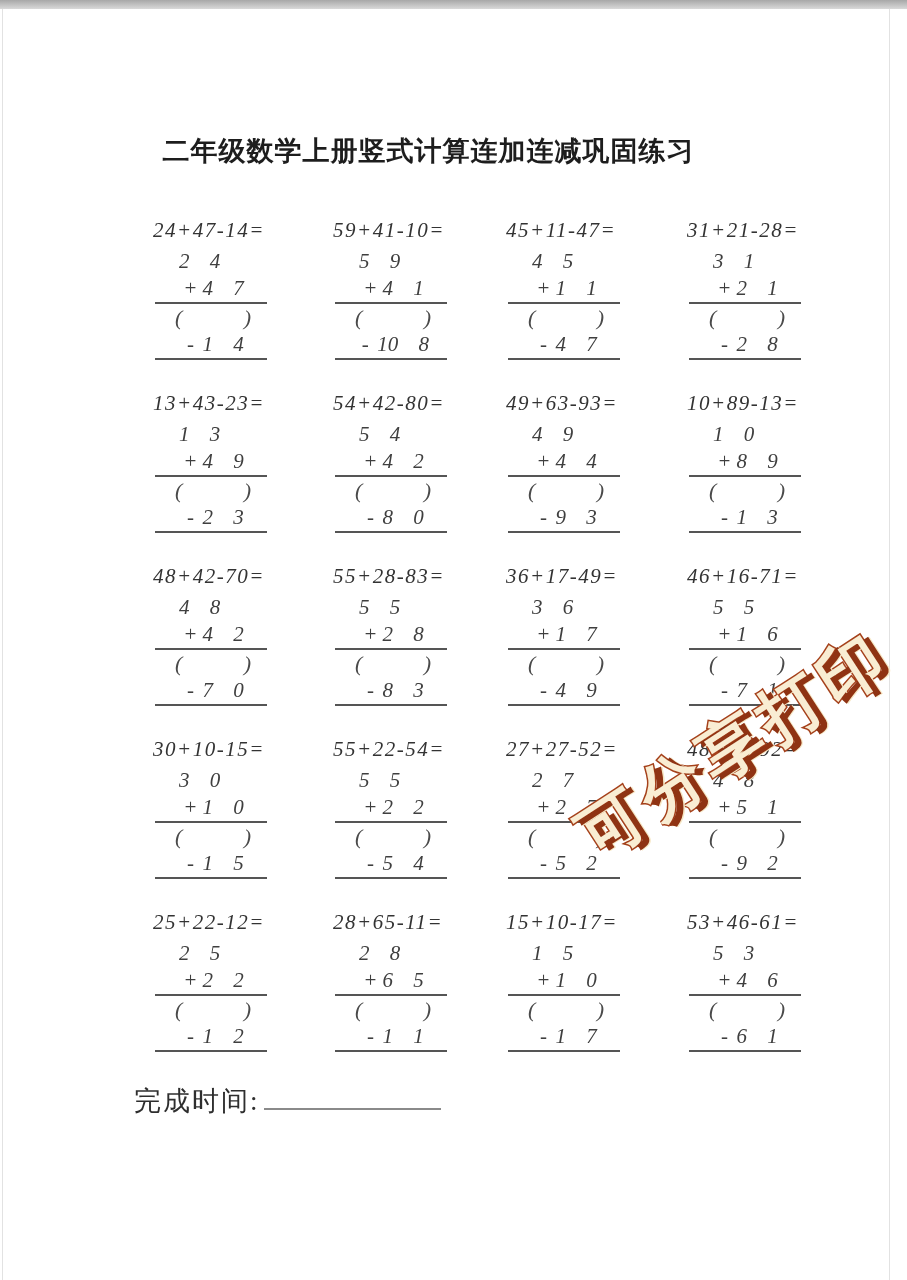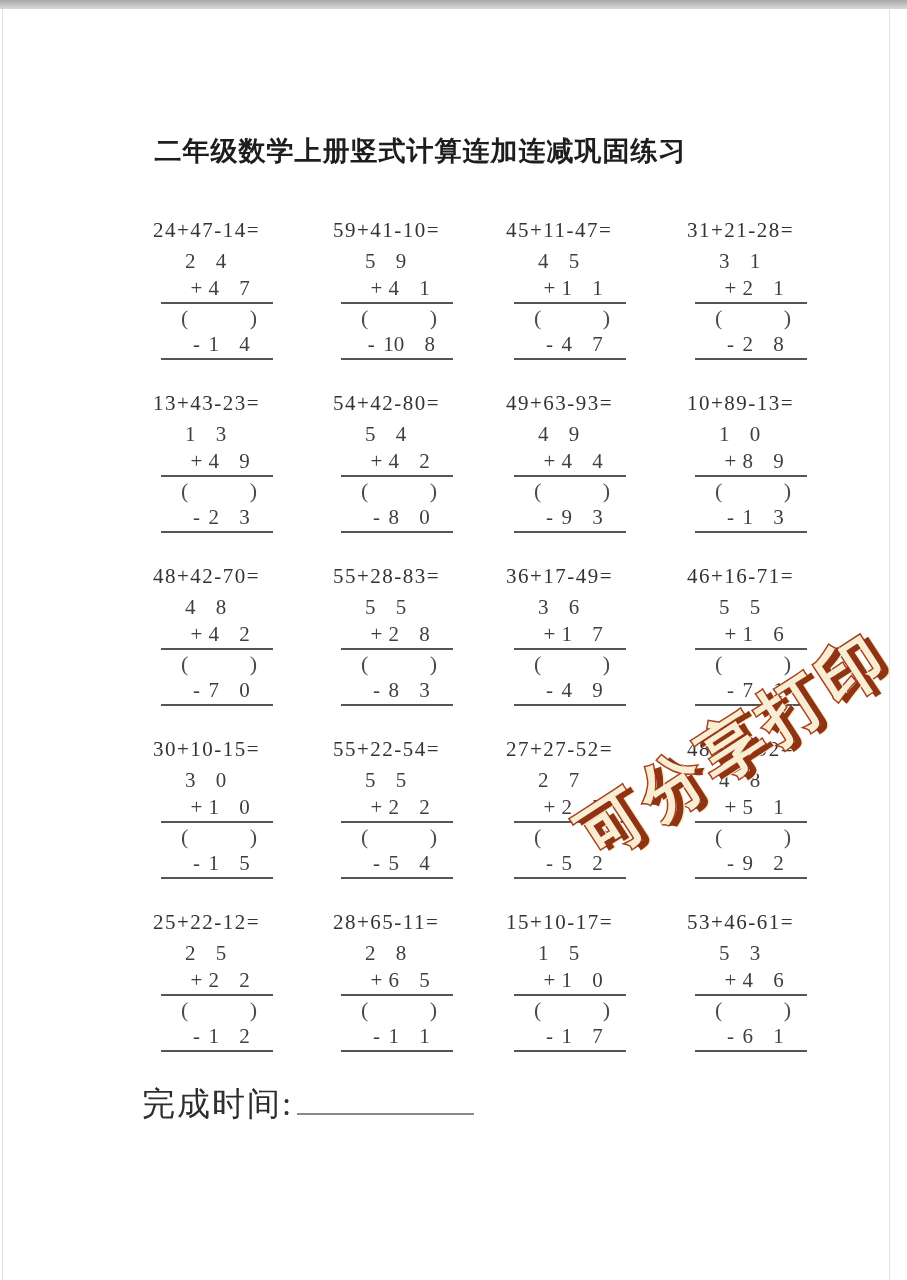--- a/index.html
+++ b/index.html
@@ -10,50 +10,51 @@
     color:#3a3a3a;
   }
   .top-bar{
     position:absolute;left:0;top:0;width:907px;height:9px;
     background:linear-gradient(#a8a8a8,#d9d9d9);
   }
   .edge{position:absolute;top:9px;bottom:0;width:1px;background:#e2e2e2;}
   .edge.left{left:2px;}
   .edge.right{left:889px;}
   .page-title{
-    position:absolute;left:8px;top:133px;width:825px;
+    position:absolute;left:16px;top:133px;width:825px;
     text-align:center;
     font-family:"Liberation Sans", sans-serif;
     font-weight:bold;font-size:27px;letter-spacing:1px;color:#1d1d1d;
     margin:0;
   }
   .grid{
     position:absolute;left:153px;top:218px;
     display:grid;
     grid-template-columns:180px 173px 181px auto;
     grid-auto-rows:138px;
     row-gap:35px;
+    font-style:italic;
   }
   .problem{width:130px;}
   .eq{
     font-size:21px;letter-spacing:1.5px;color:#333;
     white-space:nowrap;height:26px;
   }
-  .vert{margin-top:4px;margin-left:8px;font-size:21px;color:#3f3f3f;}
+  .vert{margin-top:4px;margin-left:2px;font-size:21px;color:#3f3f3f;}
   .line{height:27px;line-height:27px;white-space:nowrap;}
   .sign{display:inline-block;width:24px;}
   .digits{word-spacing:15px;}
   .underlined{border-bottom:2px solid #555;width:112px;text-align:center;}
   .paren{
     display:flex;justify-content:space-between;
     width:76px;padding-left:20px;font-size:22px;color:#4a4a4a;
   }
   .footer-row{
-    position:absolute;left:142px;top:1082px;
-    font-size:33px;letter-spacing:2px;color:#2e2e2e;
+    position:absolute;left:134px;top:1082px;
+    font-size:27px;letter-spacing:2px;color:#2e2e2e;
     white-space:nowrap;
   }
   .blank-line{
     display:inline-block;width:177px;height:26px;
     border-bottom:2px solid #8a8a8a;vertical-align:baseline;
     margin-left:4px;
   }
   .watermark{
     position:absolute;left:545px;top:702px;width:380px;height:90px;
     transform:rotate(-33deg);

